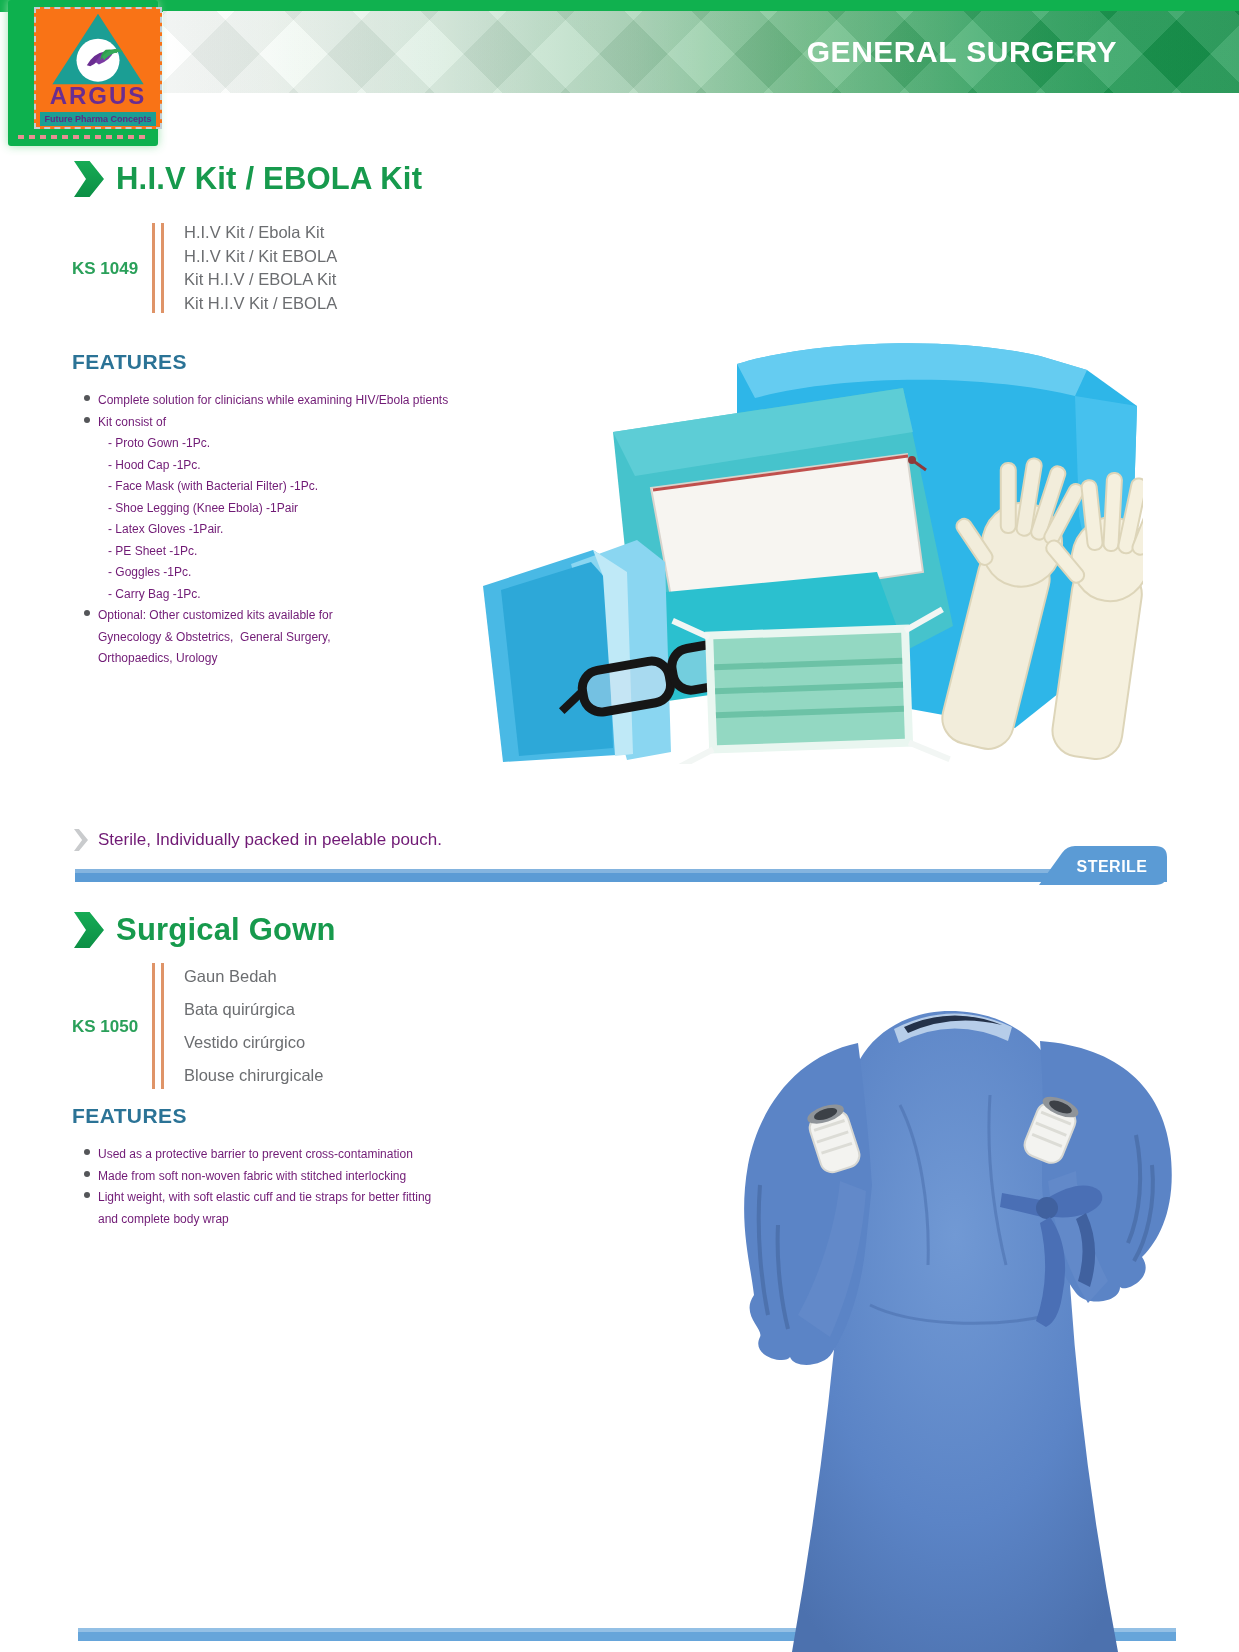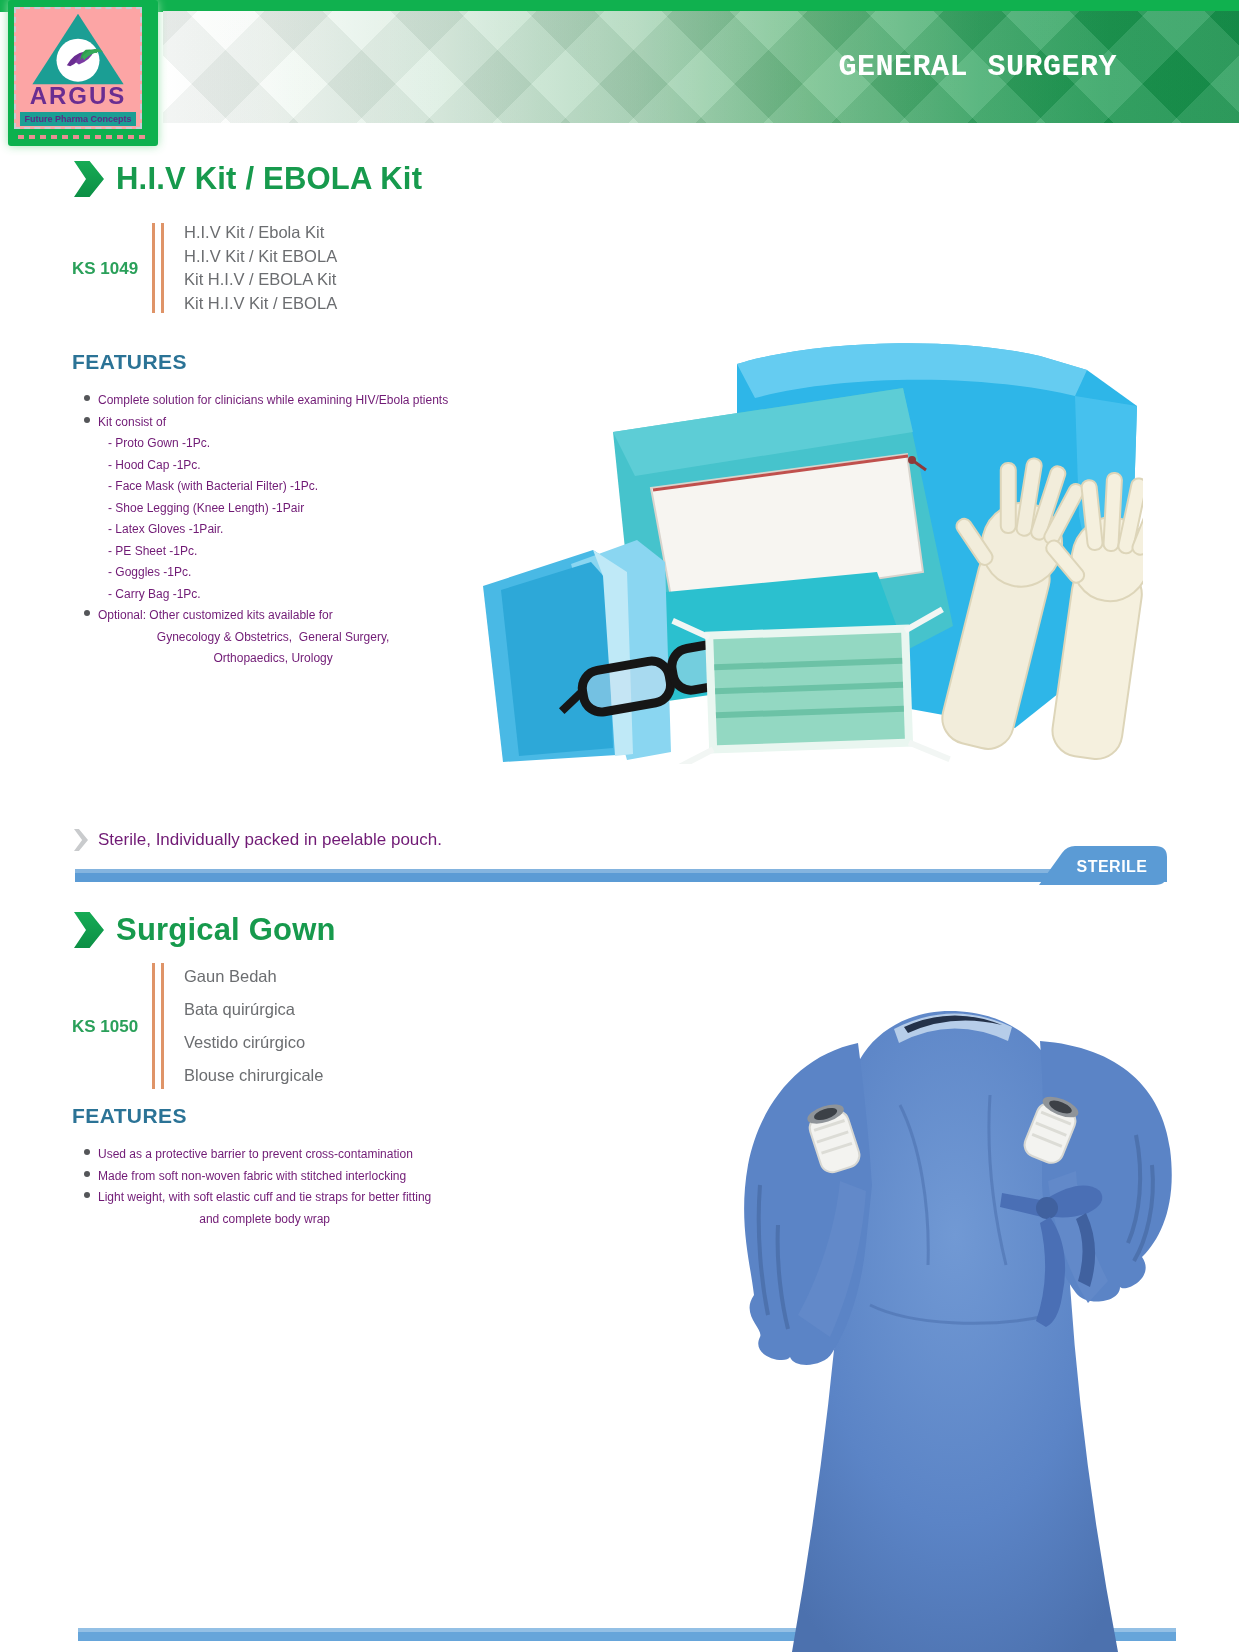--- a/index.html
+++ b/index.html
@@ -3,37 +3,36 @@
 <meta charset="utf-8">
 <style>
   html,body{margin:0;padding:0;background:#ffffff;}
   .page{
     position:relative;width:1239px;height:1652px;overflow:hidden;background:#ffffff;
     font-family:"Liberation Sans", sans-serif;color:#545659;
   }
   
   .top-strip{position:absolute;left:0;top:0;width:1239px;height:12px;background:#10b14f;}
   .band{
-    position:absolute;left:163px;top:11px;width:1076px;height:112px;
+    position:absolute;left:163px;top:11px;width:1076px;height:82px;
     background:
       repeating-linear-gradient(45deg, rgba(255,255,255,0.10) 0 48px, rgba(0,40,20,0.05) 48px 96px),
       repeating-linear-gradient(-45deg, rgba(255,255,255,0.10) 0 48px, rgba(0,40,20,0.05) 48px 96px),
       linear-gradient(90deg,#ffffff 0%,#f4f9f5 10%,#d9ecdf 26%,#a8d4b6 44%,#6cbc85 60%,#35a663 76%,#1d9a52 88%,#17944d 100%);
-    font-family: Liberation Mono, monospace;
   }
   .band-title{
     position:absolute;right:122px;top:50%;transform:translateY(-50%);
     color:#ffffff;font-size:30px;font-weight:bold;letter-spacing:0.5px;word-spacing:1px;white-space:nowrap;
   }
   
   .logo-wrap{position:absolute;left:8px;top:0;width:154px;height:160px;}
   .logo-green{position:absolute;left:0;top:0;width:150px;height:146px;background:#0db14e;border-radius:3px;
     box-shadow:0 0 10px rgba(150,225,170,0.9);}
   .logo-card{
-    position:absolute;left:6px;top:7px;width:128px;height:122px;background:#fca5a5;
+    position:absolute;left:26px;top:7px;width:128px;height:122px;background:#f97316;
     border:2px dashed #c3ced6;box-sizing:border-box;text-align:center;padding-top:3px;
   }
   .logo-card svg{display:block;margin:0 auto;}
   .logo-brand{font-size:24px;font-weight:bold;color:#6a2d91;letter-spacing:2px;margin-top:-4px;}
   .logo-tagline{
     margin:2px 4px 0 4px;background:#1b9e94;color:#5d2a85;font-size:9px;font-weight:bold;
     padding:2px 0;white-space:nowrap;overflow:hidden;
   }
   .logo-perf{
     position:absolute;left:10px;top:135px;width:128px;height:4px;
@@ -67,21 +66,21 @@
   .p2-features{left:72px;top:1104px;}
   ul.feature-list{list-style:none;margin:8px;padding:0;position:absolute;font-size:12px;color:#701a75;}
   .p1-list{left:76px;top:382px;}
   .p2-list{left:76px;top:1136px;}
   ul.feature-list li{line-height:21.5px;white-space:pre;}
   ul.feature-list li.bullet::before{
     content:"";display:inline-block;width:6px;height:6px;border-radius:50%;
     background:#545659;margin-right:8px;vertical-align:3px;
   }
   ul.feature-list li.sub{padding-left:24px;}
-  ul.feature-list li.cont{padding-left:14px;text-align:center;}
+  ul.feature-list li.cont{padding-left:14px;}
   
   .sterile-row{position:absolute;left:74px;top:829px;display:flex;align-items:center;gap:10px;}
   .chev-gray{width:14px;height:22px;clip-path:polygon(0 0,35% 0,100% 50%,35% 100%,0 100%,58% 50%);background:#c9cbcd;flex:0 0 auto;}
   .sterile-text{font-size:17px;color:#701a75;}
   .blue-bar{position:absolute;left:75px;top:869px;width:1092px;height:13px;background:#5b9bd5;z-index:2;}
   .blue-bar::before{content:"";position:absolute;left:0;top:0;width:100%;height:4px;background:rgba(255,255,255,0.25);}
   .sterile-badge{position:absolute;left:1038px;top:846px;z-index:3;}
   .sterile-badge text{font-family:"Liberation Sans",sans-serif;font-weight:bold;font-size:16px;fill:#ffffff;letter-spacing:0.5px;}
   .bottom-bar{position:absolute;left:78px;top:1628px;width:1098px;height:13px;background:#66a5da;z-index:1;}
   .bottom-bar::before{content:"";position:absolute;left:0;top:0;width:100%;height:4px;background:rgba(255,255,255,0.3);}
@@ -132,21 +131,21 @@
       </ul>
   </div>
 
   <div class="features-heading p1-features">FEATURES</div>
   <ul class="feature-list p1-list">
       <li class="bullet">Complete solution for clinicians while examining HIV/Ebola ptients</li>
       <li class="bullet">Kit consist of</li>
       <li class="sub">- Proto Gown -1Pc.</li>
       <li class="sub">- Hood Cap -1Pc.</li>
       <li class="sub">- Face Mask (with Bacterial Filter) -1Pc.</li>
-      <li class="sub">- Shoe Legging (Knee Length) -1Pair</li>
+      <li class="sub">- Shoe Legging (Knee Ebola) -1Pair</li>
       <li class="sub">- Latex Gloves -1Pair.</li>
       <li class="sub">- PE Sheet -1Pc.</li>
       <li class="sub">- Goggles -1Pc.</li>
       <li class="sub">- Carry Bag -1Pc.</li>
       <li class="bullet">Optional: Other customized kits available for</li>
       <li class="cont">Gynecology &amp; Obstetrics,  General Surgery,</li>
       <li class="cont">Orthopaedics, Urology</li>
     </ul>
 
   <svg class="kit-figure" width="668" height="428" viewBox="0 0 668 428">

